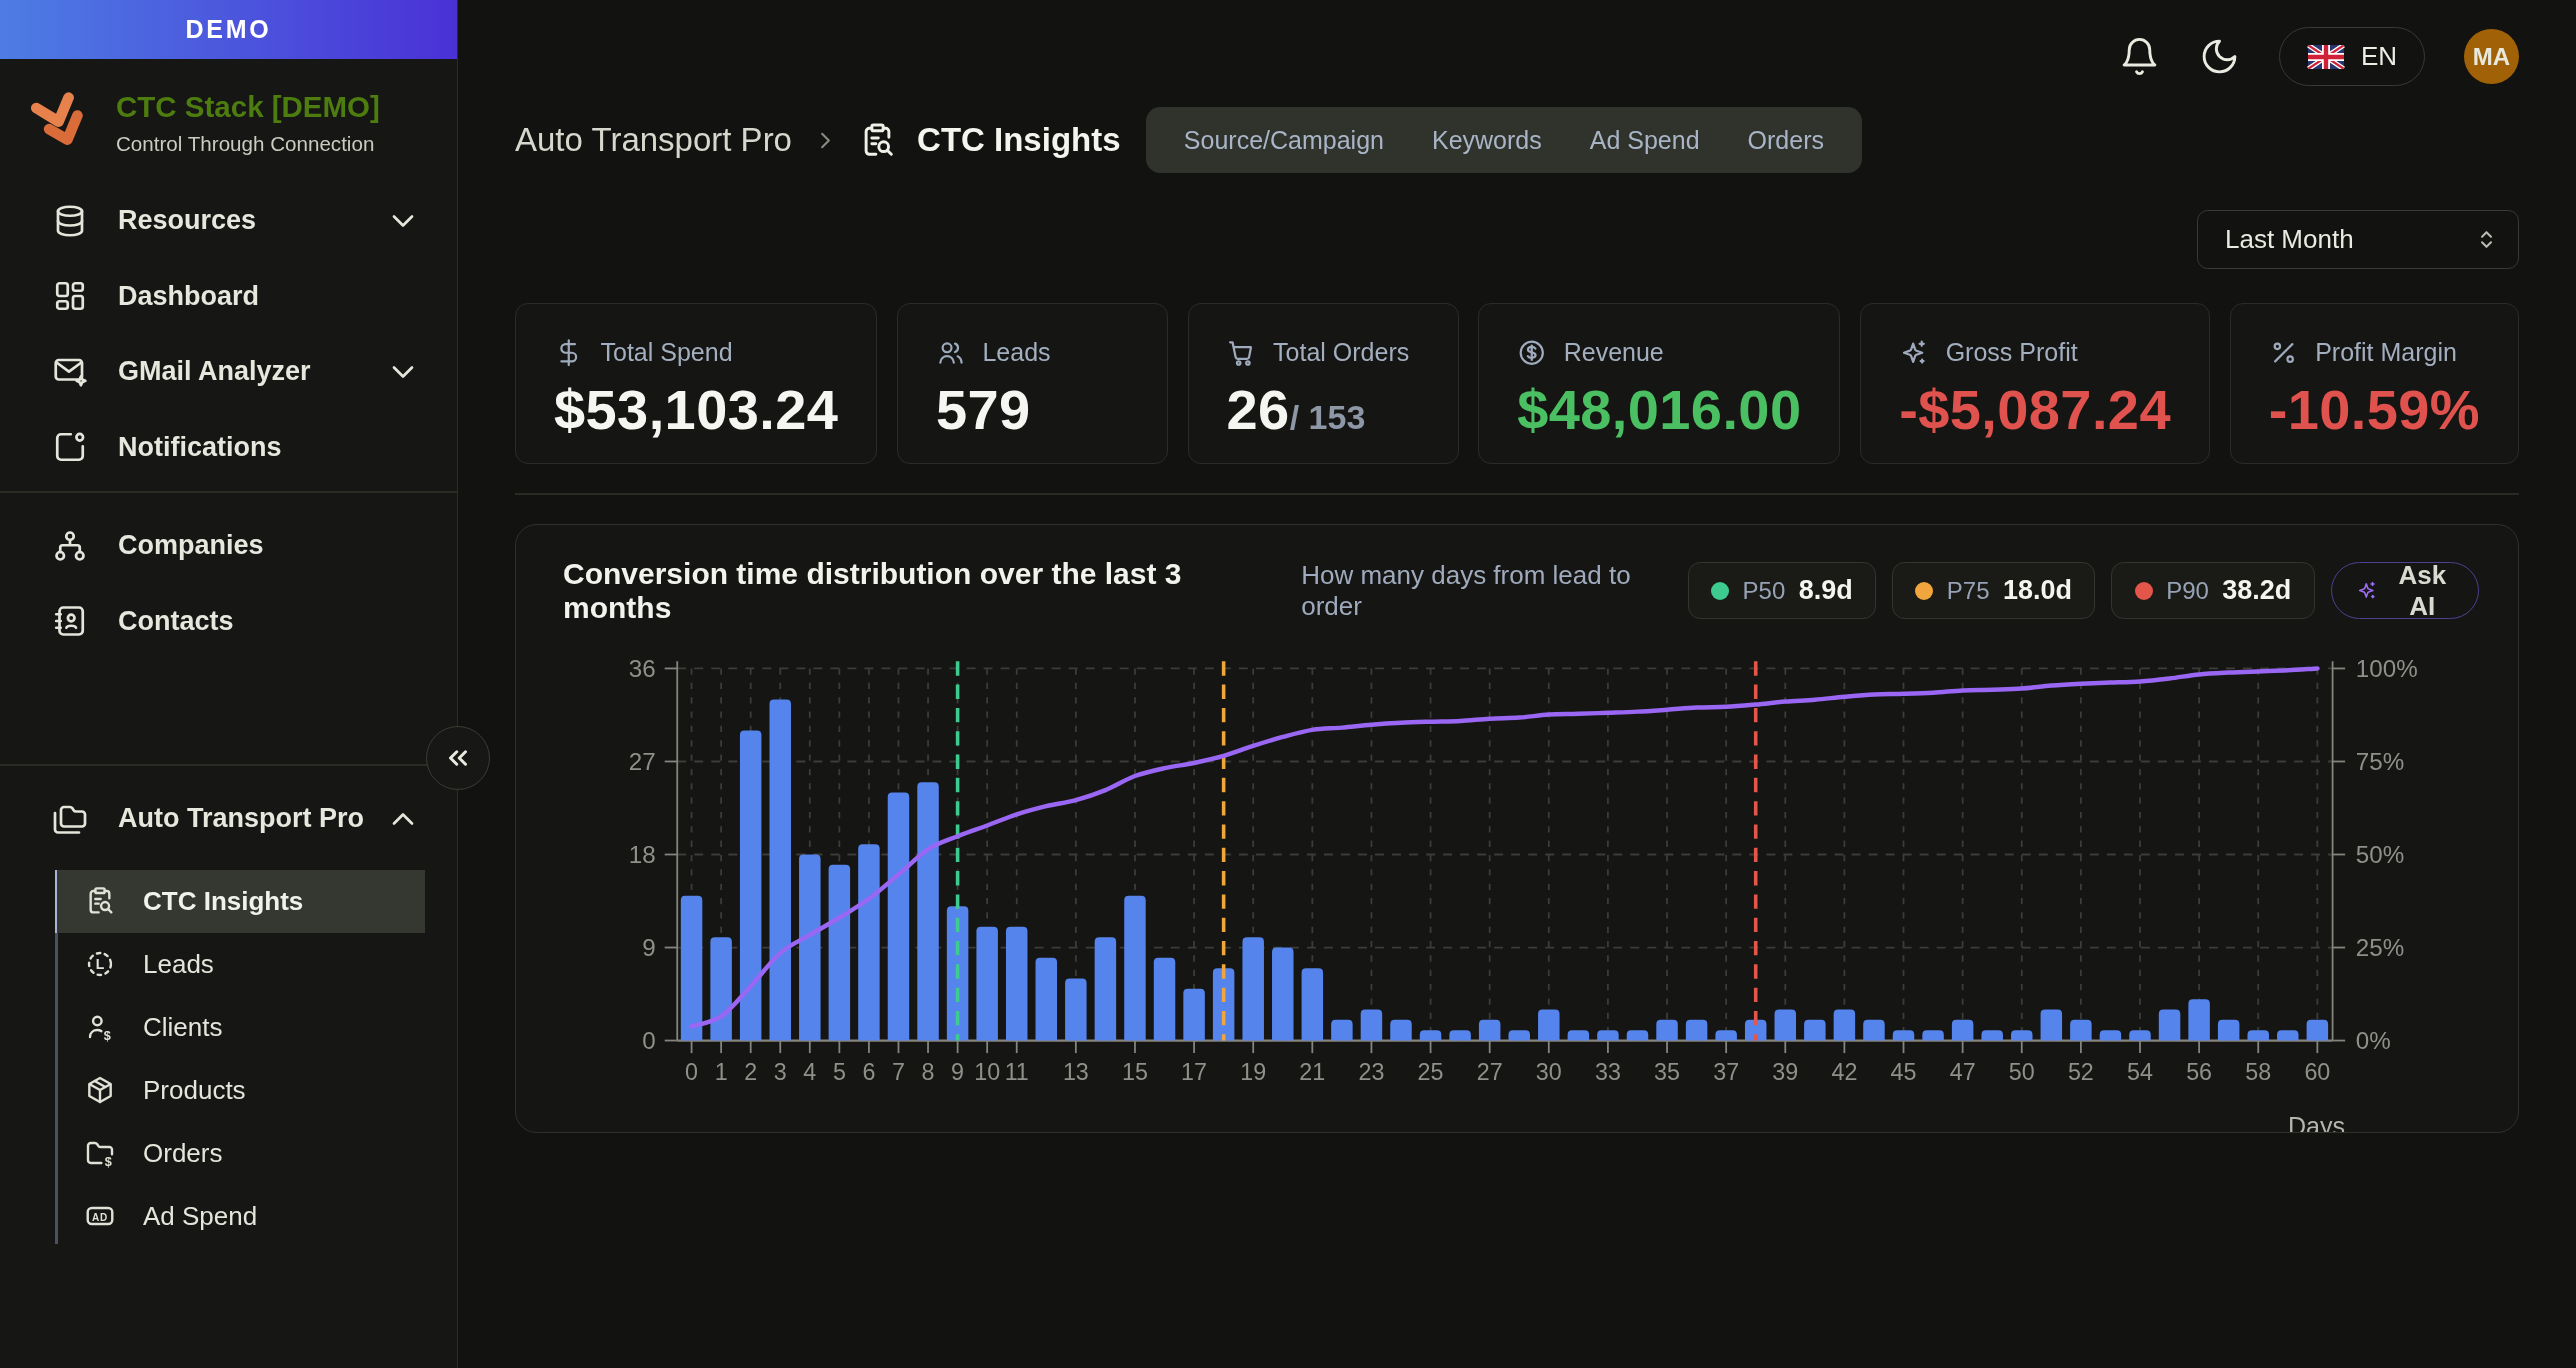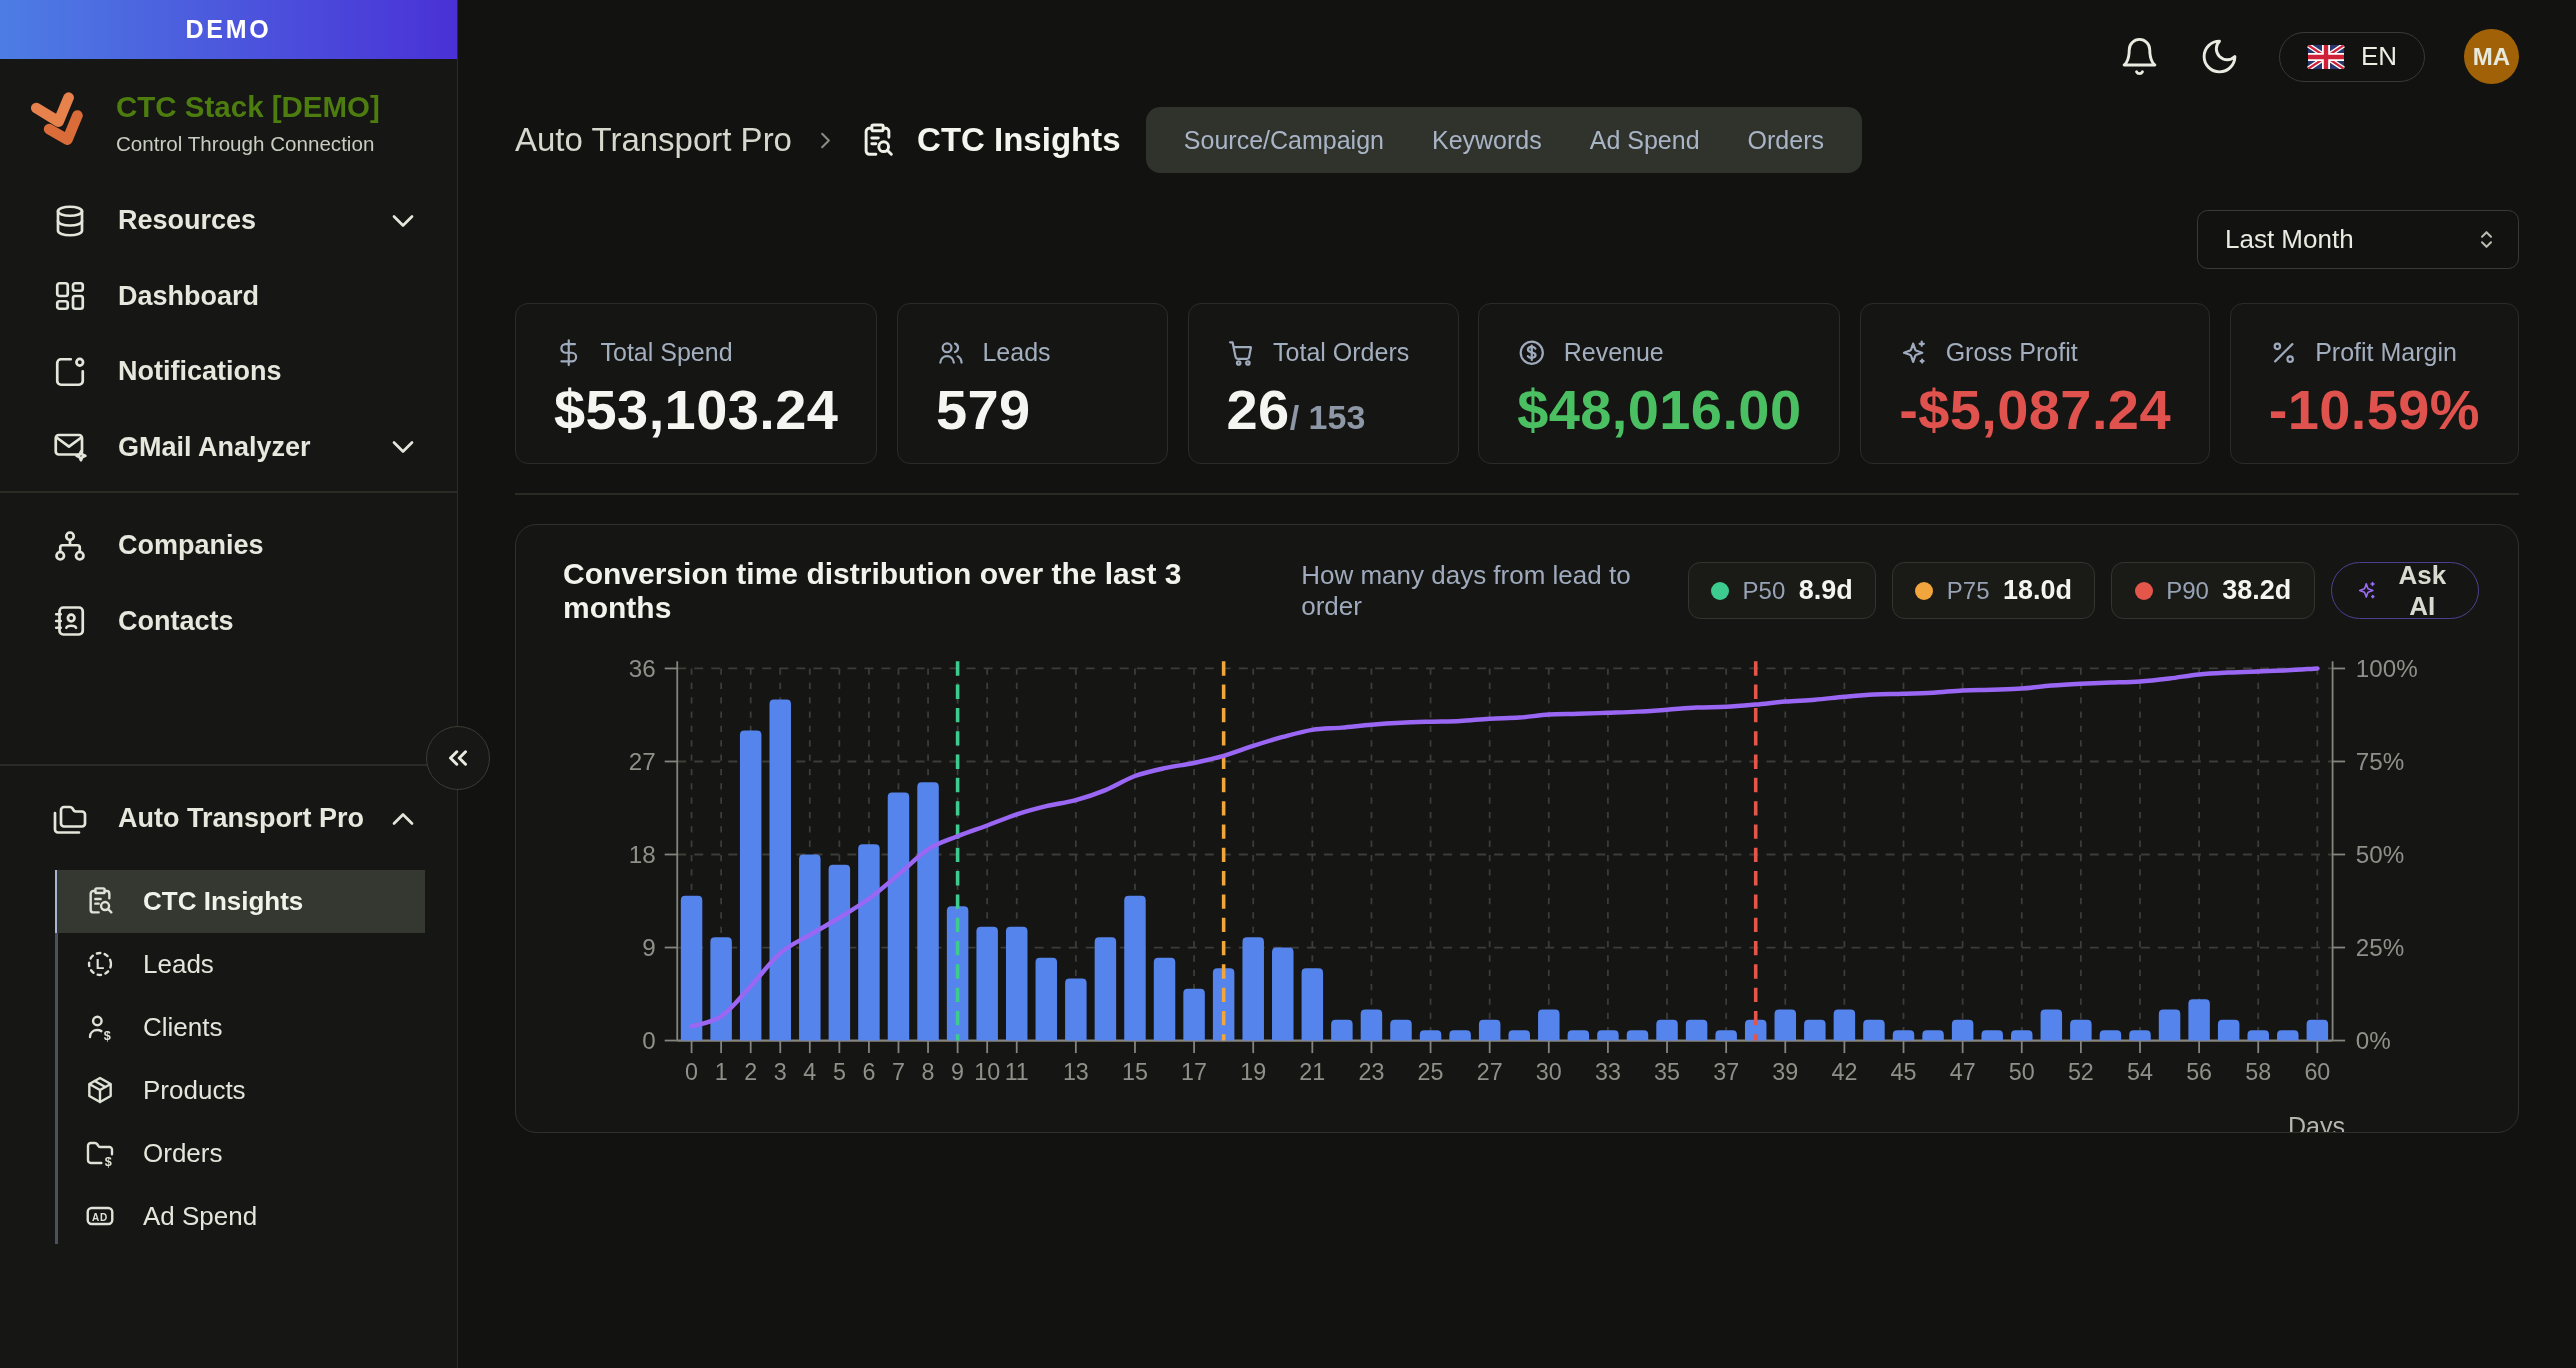--- a/index.html
+++ b/index.html
@@ -33,21 +33,21 @@
   .sub-item.active .sub-label{font-weight:600;color:#f1f3ea}
   .collapse-btn{position:absolute;right:-33px;top:726px;width:64px;height:64px;border-radius:50%;background:#171715;
     border:1.8px solid #3c3c35;display:flex;align-items:center;justify-content:center;z-index:30;cursor:pointer}
   .collapse-btn .icn{width:30px;height:30px;color:#e8eade;stroke-width:2.4}
 
   
   .main{flex:1;padding:0 57px;position:relative}
   .util-row{display:flex;justify-content:flex-end;align-items:center;gap:39px;margin-top:25px;height:63px}
   .icon-btn{display:flex;align-items:center;justify-content:center;cursor:pointer}
   .icon-btn .icn{width:41px;height:41px;color:#e9ebe0;stroke-width:1.7}
-  .lang-pill{height:50px;border:1.8px solid #3a3a34;border-radius:32px;display:flex;align-items:center;gap:16px;
+  .lang-pill{height:59px;border:1.8px solid #3a3a34;border-radius:32px;display:flex;align-items:center;gap:16px;
     padding:0 27px;font-size:26px;font-weight:500;color:#eceee4;cursor:pointer}
   .flag{width:38px;height:24px;border-radius:3.6px;overflow:hidden;display:inline-flex}
   .avatar{width:55px;height:55px;border-radius:50%;background:#a16207;display:flex;align-items:center;justify-content:center;
     font-size:24px;font-weight:600;color:#e6e9dc;cursor:pointer}
 
   .head-row{display:flex;align-items:center;margin-top:18px;height:68px}
   .breadcrumb{display:flex;align-items:center;gap:19.7px}
   .bc-parent{font-size:33px;color:#d6d8cd;font-weight:500;cursor:pointer}
   .bc-chev{width:27px;height:27px;color:#8c8c85}
   .bc-icon{width:39px;height:39px;color:#eff1e8}
@@ -124,36 +124,36 @@
           <rect x="3.5" y="3.5" width="7" height="8.5" rx="1.5"></rect>
             <rect x="14" y="3.5" width="6.5" height="5" rx="1.5"></rect>
           <rect x="14" y="12" width="6.5" height="8.5" rx="1.5"></rect>
             <rect x="3.5" y="15.5" width="7" height="5" rx="1.5"></rect>
         </svg>
         <span class="nav-label">Dashboard</span>
       </div>
 
       <div class="nav-item">
         <svg class="icn" viewBox="0 0 24 24">
-          <path d="M20.5 11.5V18a2.5 2.5 0 0 1-2.5 2.5H6A2.5 2.5 0 0 1 3.5 18V6A2.5 2.5 0 0 1 6 3.5h6.5"></path>
-            <circle cx="18.5" cy="5.5" r="2.2"></circle>
-        </svg>
-        <span class="nav-label">Notifications</span>
-      </div>
-
-      <div class="nav-item">
-        <svg class="icn" viewBox="0 0 24 24">
           <rect x="2.5" y="4" width="17.5" height="13" rx="2"></rect>
             <path d="m3.5 6 7.8 5.7L19.1 6"></path>
           <path d="m19.3 15 .9 2 2 .9-2 .9-.9 2-.9-2-2-.9 2-.9Z"></path>
         </svg>
         <span class="nav-label">GMail Analyzer</span>
         <svg class="icn nav-chev" viewBox="0 0 24 24">
             <path d="m6 9 6 6 6-6"></path>
           </svg>
+      </div>
+
+      <div class="nav-item">
+        <svg class="icn" viewBox="0 0 24 24">
+          <path d="M20.5 11.5V18a2.5 2.5 0 0 1-2.5 2.5H6A2.5 2.5 0 0 1 3.5 18V6A2.5 2.5 0 0 1 6 3.5h6.5"></path>
+            <circle cx="18.5" cy="5.5" r="2.2"></circle>
+        </svg>
+        <span class="nav-label">Notifications</span>
       </div>
 
       <div class="side-divider"></div>
 
       <div class="nav-item">
         <svg class="icn" viewBox="0 0 24 24">
           <circle cx="12" cy="5.5" r="2.5"></circle>
             <circle cx="5.5" cy="18.5" r="2.5"></circle>
             <circle cx="18.5" cy="18.5" r="2.5"></circle>
           <path d="M12 8v3.5M12 11.5H7a1.5 1.5 0 0 0-1.5 1.5v3M12 11.5h5a1.5 1.5 0 0 1 1.5 1.5v3"></path>

